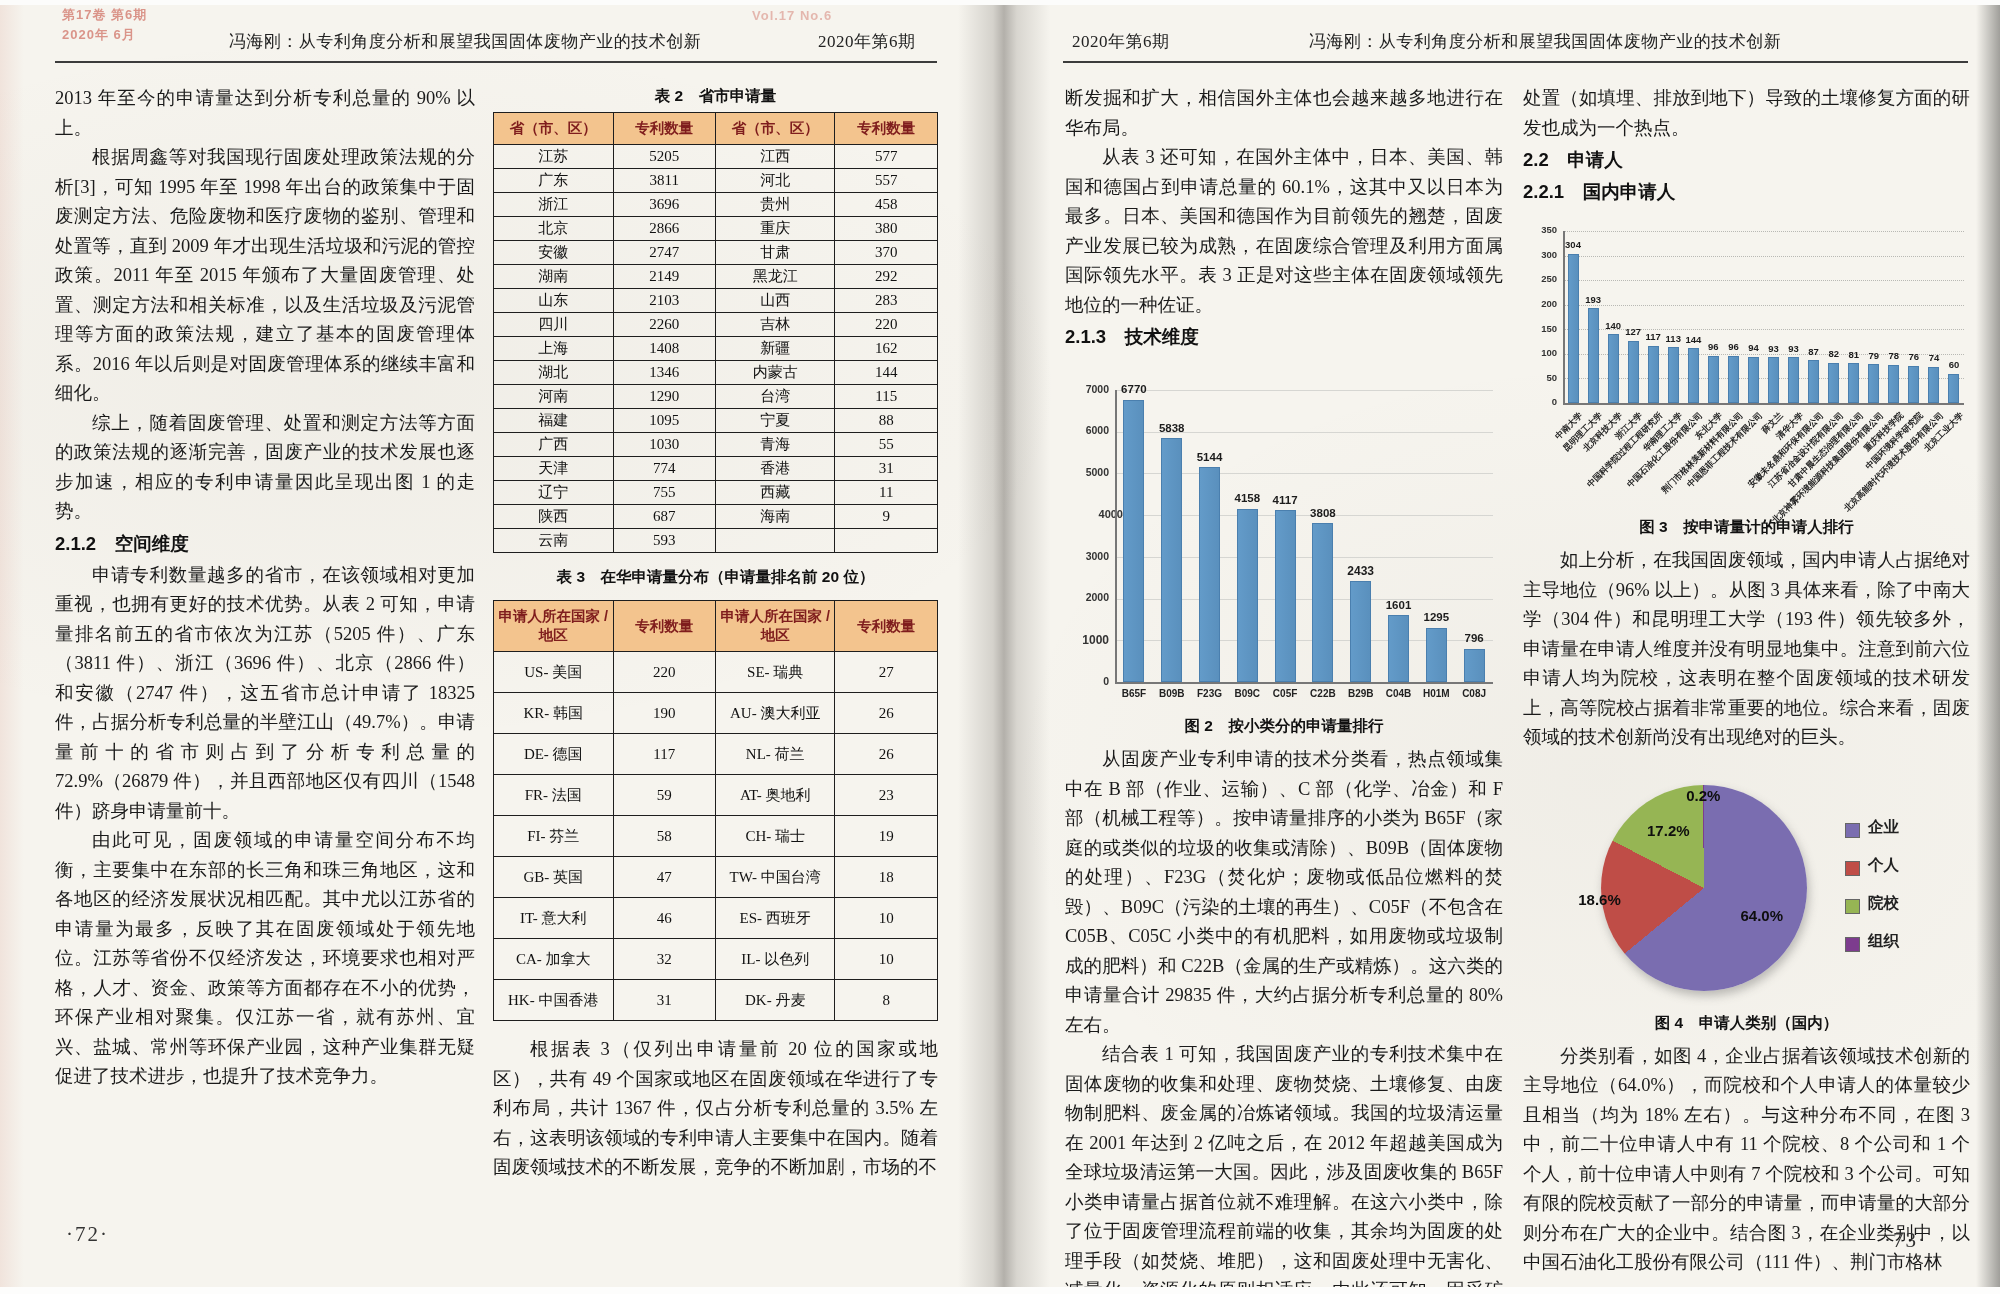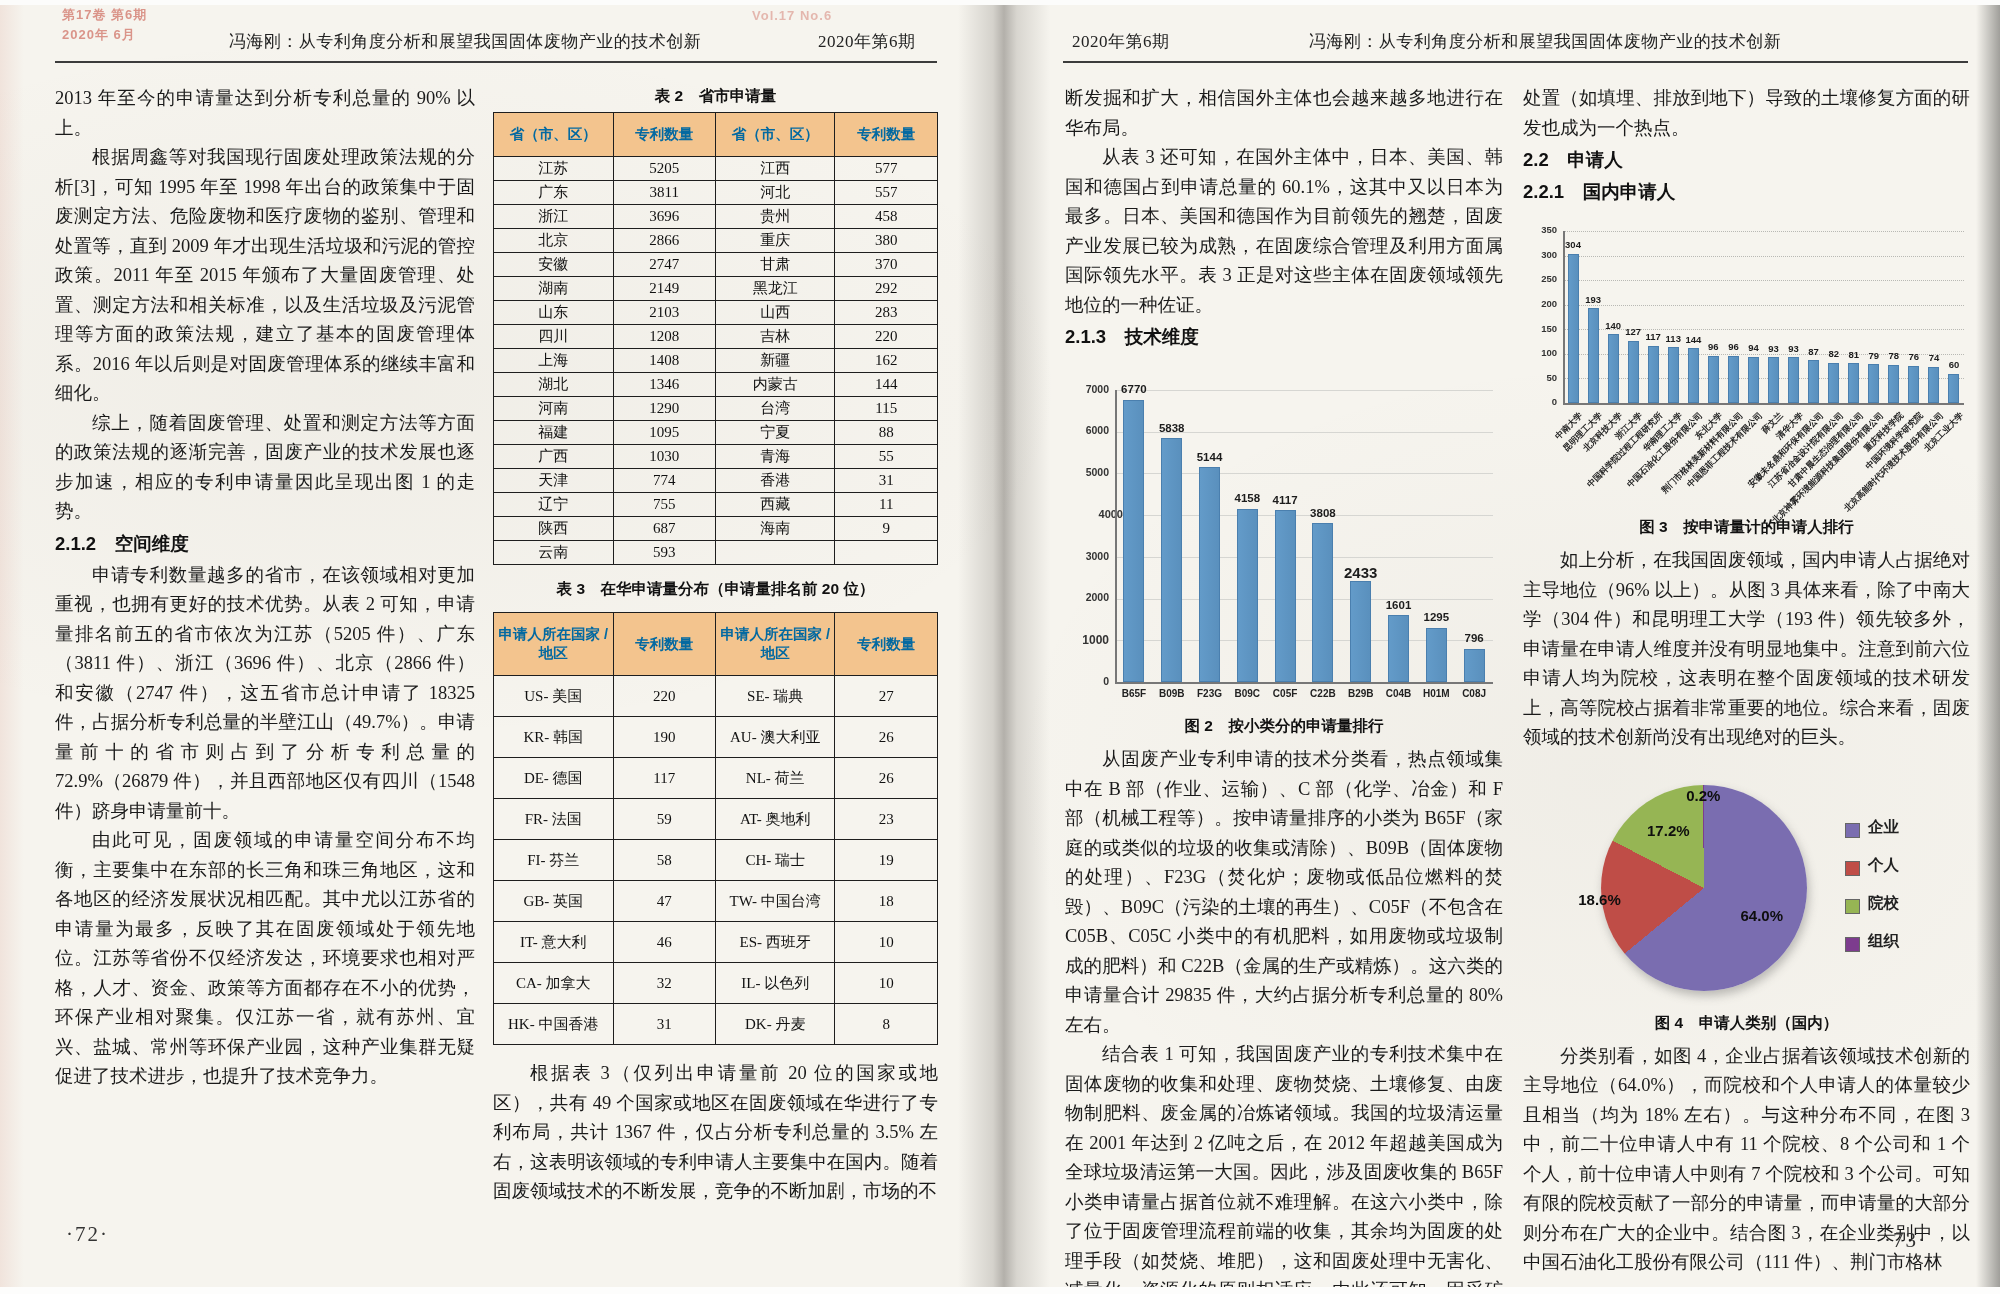--- a/index.html
+++ b/index.html
@@ -36,21 +36,21 @@
   .para{margin:0 0 0 0;text-indent:2em;text-align:justify;font-size:18.5px;line-height:29.5px;color:#1a1a1a;}
   .para.noind{text-indent:0;}
   .sec-h{font-family:"Liberation Sans","DejaVu Sans",sans-serif;font-weight:700;font-size:18.5px;
     line-height:30px;margin:2px 0 2px 0;color:#111;}
   .fig-caption,.tab-caption{font-family:"Liberation Sans","DejaVu Sans",sans-serif;font-weight:700;
     font-size:15.5px;text-align:center;color:#111;margin:6px 0 8px 0;}
   .tab-caption{margin:0 0 5px 0;}
 
   table.dtable{width:100%;border-collapse:collapse;text-align:center;table-layout:fixed;}
   table.dtable th{background:#f3c48e;font-family:"Liberation Sans","DejaVu Sans",sans-serif;
-    font-weight:700;font-size:14.5px;border:1.4px solid #1e1e1e;padding:12px 2px;color:#0369a1;}
+    font-weight:700;font-size:14.5px;border:1.4px solid #1e1e1e;padding:6px 2px;color:#7f1d1d;}
   table.dtable td{border:1.4px solid #1e1e1e;font-size:15px;padding:2px 2px;color:#111;
     font-family:"Liberation Serif","DejaVu Serif",serif;}
   #table3-box{margin-top:12px;}
   #table3-box td{padding:10.5px 2px;}
   #lp-col2-para{margin-top:14px;}
 
   .chart-box{position:relative;margin:8px 0 2px 0;overflow:visible;}
   .axis-line{position:absolute;background:#777;}
   .gridline{position:absolute;height:0;border-top:1px solid #d6d6d2;}
   .gridline.dotted{border-top:1px dotted #b9b9b4;}
@@ -149,21 +149,21 @@
             <td>292</td>
           </tr>
           <tr>
             <td>山东</td>
             <td>2103</td>
             <td>山西</td>
             <td>283</td>
           </tr>
           <tr>
             <td>四川</td>
-            <td>1208</td>
+            <td>2260</td>
             <td>吉林</td>
             <td>220</td>
           </tr>
           <tr>
             <td>上海</td>
             <td>1408</td>
             <td>新疆</td>
             <td>162</td>
           </tr>
           <tr>
@@ -323,21 +323,21 @@
       <div class="bar" style="left: 171.8px; width: 21px; top: 148.552px; height: 173.448px; background: linear-gradient(90deg, rgb(99, 155, 201), rgb(90, 144, 189));"></div>
       <div class="vlab" style="left: 182.3px; top: 132.052px; font-size: 11.5px;">4158</div>
       <div class="xlab" style="left: 163.4px; width: 37.8px; top: 328px; font-size: 10px;">B09C</div>
       <div class="bar" style="left: 209.6px; width: 21px; top: 150.262px; height: 171.738px; background: linear-gradient(90deg, rgb(99, 155, 201), rgb(90, 144, 189));"></div>
       <div class="vlab" style="left: 220.1px; top: 133.762px; font-size: 11.5px;">4117</div>
       <div class="xlab" style="left: 201.2px; width: 37.8px; top: 328px; font-size: 10px;">C05F</div>
       <div class="bar" style="left: 247.4px; width: 21px; top: 163.152px; height: 158.848px; background: linear-gradient(90deg, rgb(99, 155, 201), rgb(90, 144, 189));"></div>
       <div class="vlab" style="left: 257.9px; top: 146.652px; font-size: 11.5px;">3808</div>
       <div class="xlab" style="left: 239px; width: 37.8px; top: 328px; font-size: 10px;">C22B</div>
       <div class="bar" style="left: 285.2px; width: 21px; top: 220.509px; height: 101.491px; background: linear-gradient(90deg, rgb(99, 155, 201), rgb(90, 144, 189));"></div>
-      <div class="vlab" style="left: 295.7px; top: 204.009px; font-size: 15px;">2433</div>
+      <div class="vlab" style="left: 295.7px; top: 204.009px; font-size: 12px;">2433</div>
       <div class="xlab" style="left: 276.8px; width: 37.8px; top: 328px; font-size: 10px;">B29B</div>
       <div class="bar" style="left: 323px; width: 21px; top: 255.215px; height: 66.7846px; background: linear-gradient(90deg, rgb(99, 155, 201), rgb(90, 144, 189));"></div>
       <div class="vlab" style="left: 333.5px; top: 238.715px; font-size: 11.5px;">1601</div>
       <div class="xlab" style="left: 314.6px; width: 37.8px; top: 328px; font-size: 10px;">C04B</div>
       <div class="bar" style="left: 360.8px; width: 21px; top: 267.98px; height: 54.02px; background: linear-gradient(90deg, rgb(99, 155, 201), rgb(90, 144, 189));"></div>
       <div class="vlab" style="left: 371.3px; top: 251.48px; font-size: 11.5px;">1295</div>
       <div class="xlab" style="left: 352.4px; width: 37.8px; top: 328px; font-size: 10px;">H01M</div>
       <div class="bar" style="left: 398.6px; width: 21px; top: 288.795px; height: 33.2046px; background: linear-gradient(90deg, rgb(99, 155, 201), rgb(90, 144, 189));"></div>
       <div class="vlab" style="left: 409.1px; top: 272.295px; font-size: 11.5px;">796</div>
       <div class="xlab" style="left: 390.2px; width: 37.8px; top: 328px; font-size: 10px;">C08J</div>

